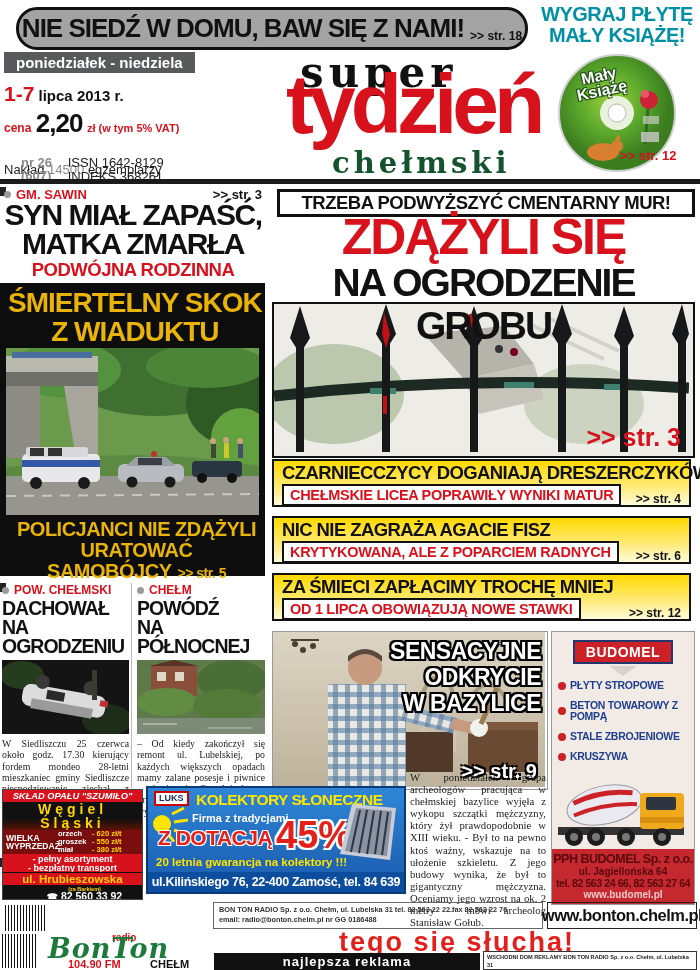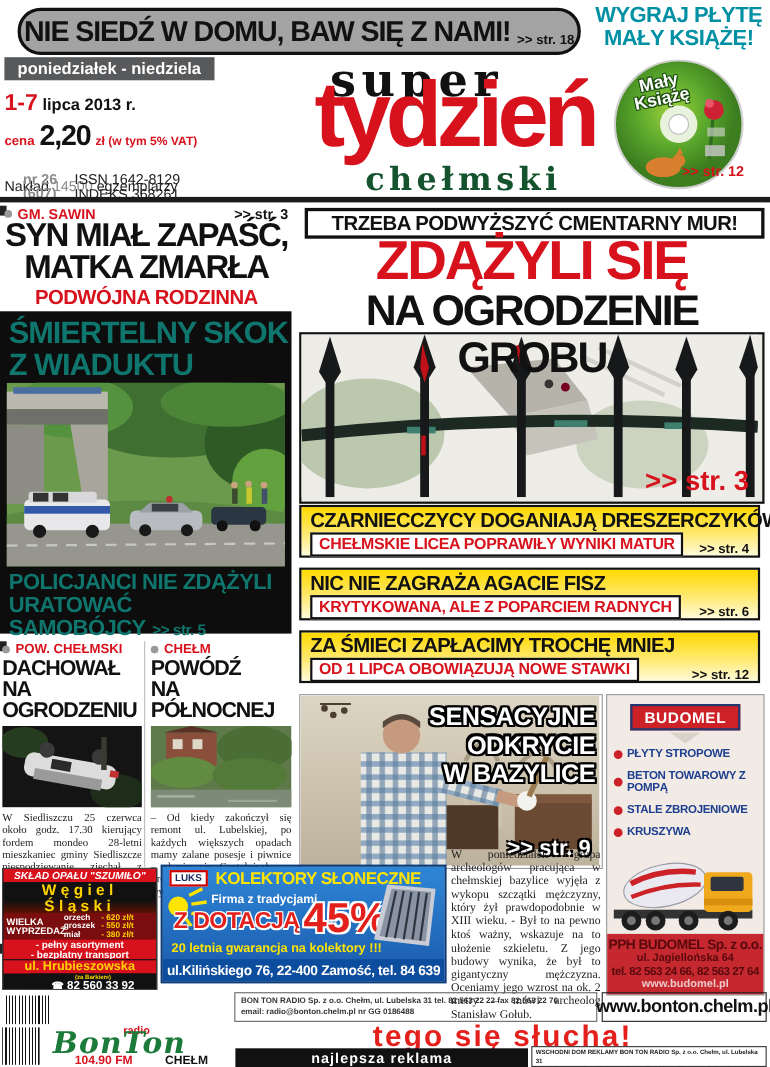--- a/index.html
+++ b/index.html
@@ -49,21 +49,21 @@
   .kref{margin-left:auto;font-weight:800;color:#111;}
 
   
   .sawin-row{left:4px;top:187px;width:258px;}
   .h-big{left:0;top:200px;width:266px;text-align:center;font-size:30px;font-weight:900;
          letter-spacing:-1.5px;line-height:29px;}
   .h-sub{left:0;top:259px;width:266px;text-align:center;color:#d8121c;font-size:18.5px;
          font-weight:800;letter-spacing:-0.5px;}
 
   
-  .viaduct{left:0;top:283px;width:265px;height:293px;background:#0d0d0d;color:#0f766e;}
+  .viaduct{left:0;top:283px;width:265px;height:293px;background:#0d0d0d;color:#eab308;text-align:center;}
   .viaduct-h{position:absolute;left:8px;top:5px;font-size:28px;font-weight:900;line-height:29px;letter-spacing:-1px;}
   .viaduct-photo{position:absolute;left:6px;top:65px;width:253px;height:167px;}
   .viaduct-cap{position:absolute;left:8px;top:236px;font-size:20px;font-weight:800;line-height:21px;letter-spacing:-0.5px;}
   .viaduct-ref{font-size:14px;font-weight:800;margin-left:6px;}
 
   
   .sub-l{left:2px;top:583px;width:127px;}
   .sub-r{left:137px;top:583px;width:128px;}
   .sub-div{left:131px;top:583px;width:1px;height:205px;background:#bbb;}
   .sub-kick{font-size:12px;}

